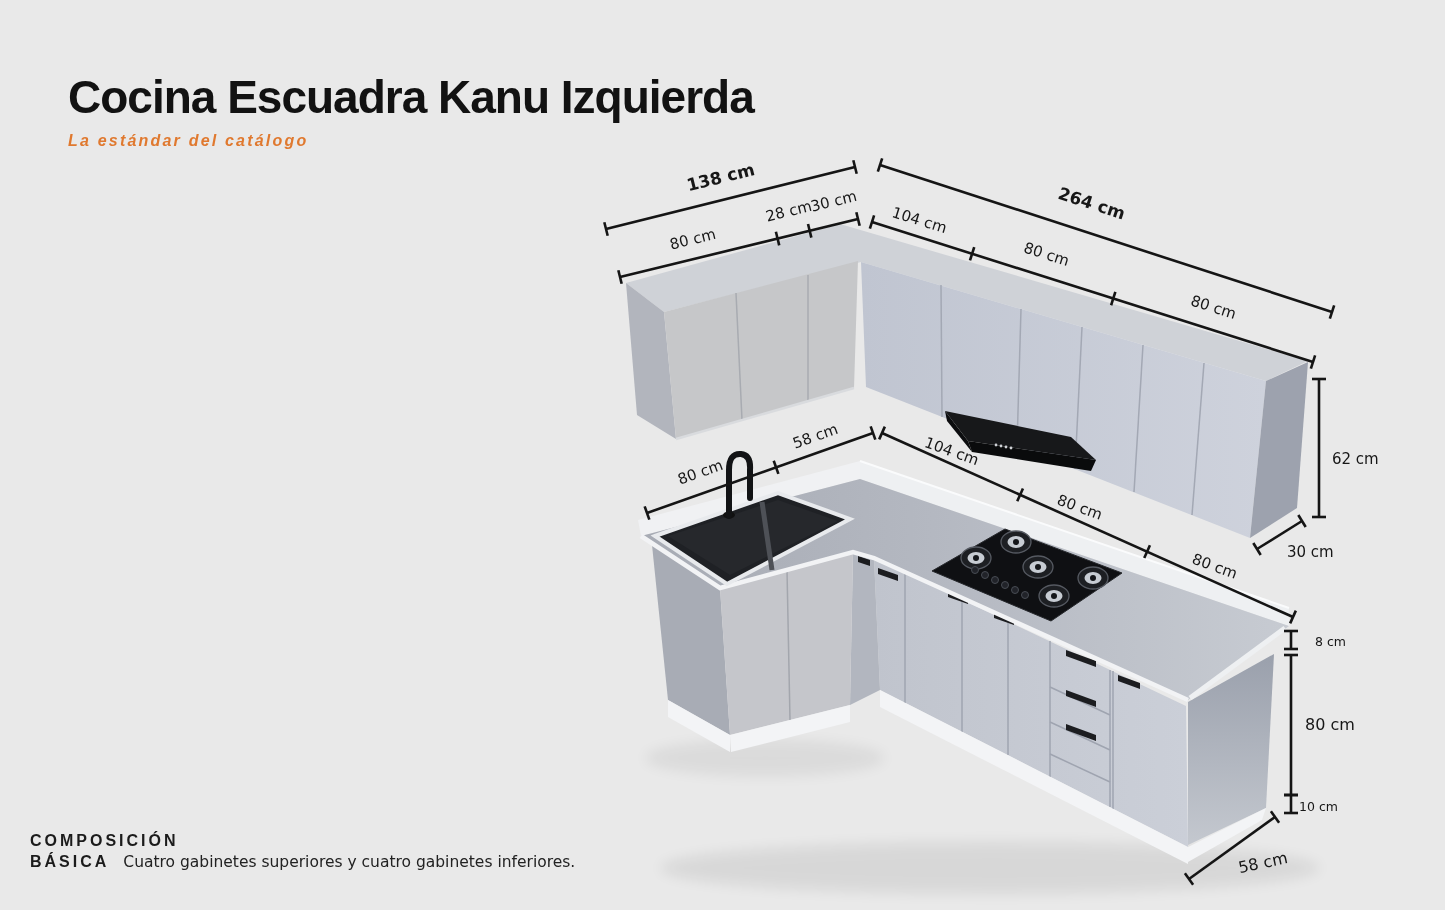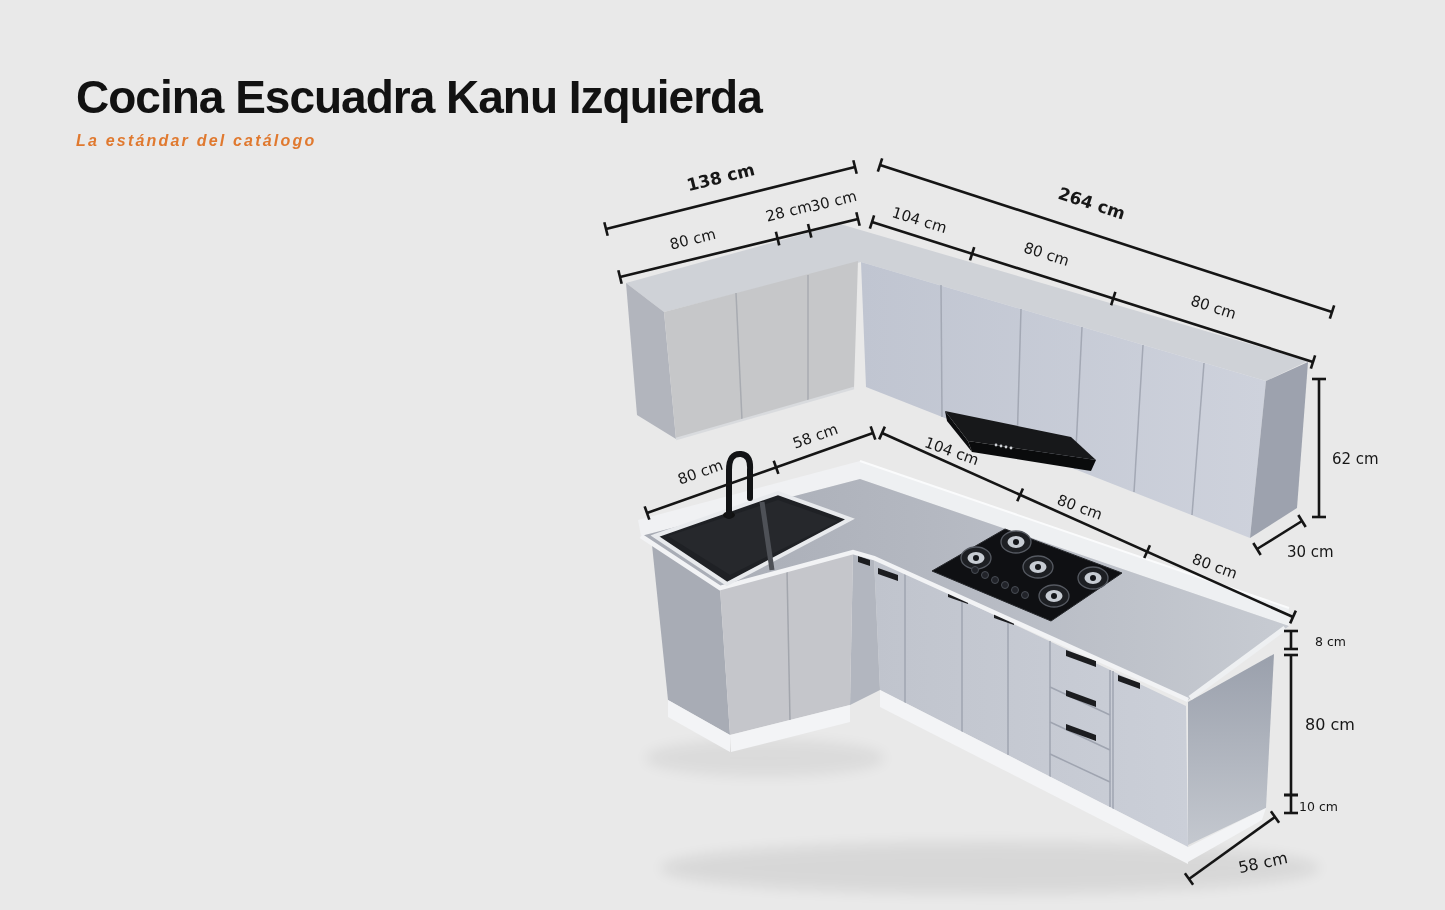--- a/index.html
+++ b/index.html
@@ -3,21 +3,21 @@
 <meta charset="utf-8">
 <style>
   html,body{margin:0;padding:0;}
   .stage{
     position:relative;
     width:1445px;height:910px;
     background:#e9e9e9;
     font-family:"DejaVu Sans","Liberation Sans",sans-serif;
     overflow:hidden;
   }
-  .hdr{position:absolute;left:76px;top:70px;}
+  .hdr{position:absolute;left:68px;top:70px;}
   .hdr h1{
     margin:0;
     font-family:"Liberation Sans",sans-serif;
     font-size:46px;font-weight:700;letter-spacing:-1px;
     color:#121212;
   }
   .hdr .sub{
     margin-top:8px;
     font-family:"Liberation Sans",sans-serif;
     font-size:16px;font-weight:700;font-style:italic;letter-spacing:2.2px;
@@ -286,13 +286,20 @@
 
       <text class="dim-lbl" x="1332" y="464" text-anchor="start">62 cm</text>
       <text class="dim-lbl" x="1287" y="557" text-anchor="start">30 cm</text>
       <text class="dim-lbl-sm" x="1315" y="646" text-anchor="start">8 cm</text>
       <text class="dim-lbl-md" x="1305" y="730" text-anchor="start">80 cm</text>
       <text class="dim-lbl-sm" x="1299" y="811" text-anchor="start">10 cm</text>
       <text class="dim-lbl-md" transform="translate(1264,868) rotate(-12)">58 cm</text>
     </g>
   </svg>
 
+  <div class="ftr">
+    <div class="l1">COMPOSICIÓN</div>
+    <div class="l2">
+      <b>BÁSICA</b>
+      <span>Cuatro gabinetes superiores y cuatro gabinetes inferiores.</span>
+    </div>
+  </div>
 </div>
 
 </body></html>

